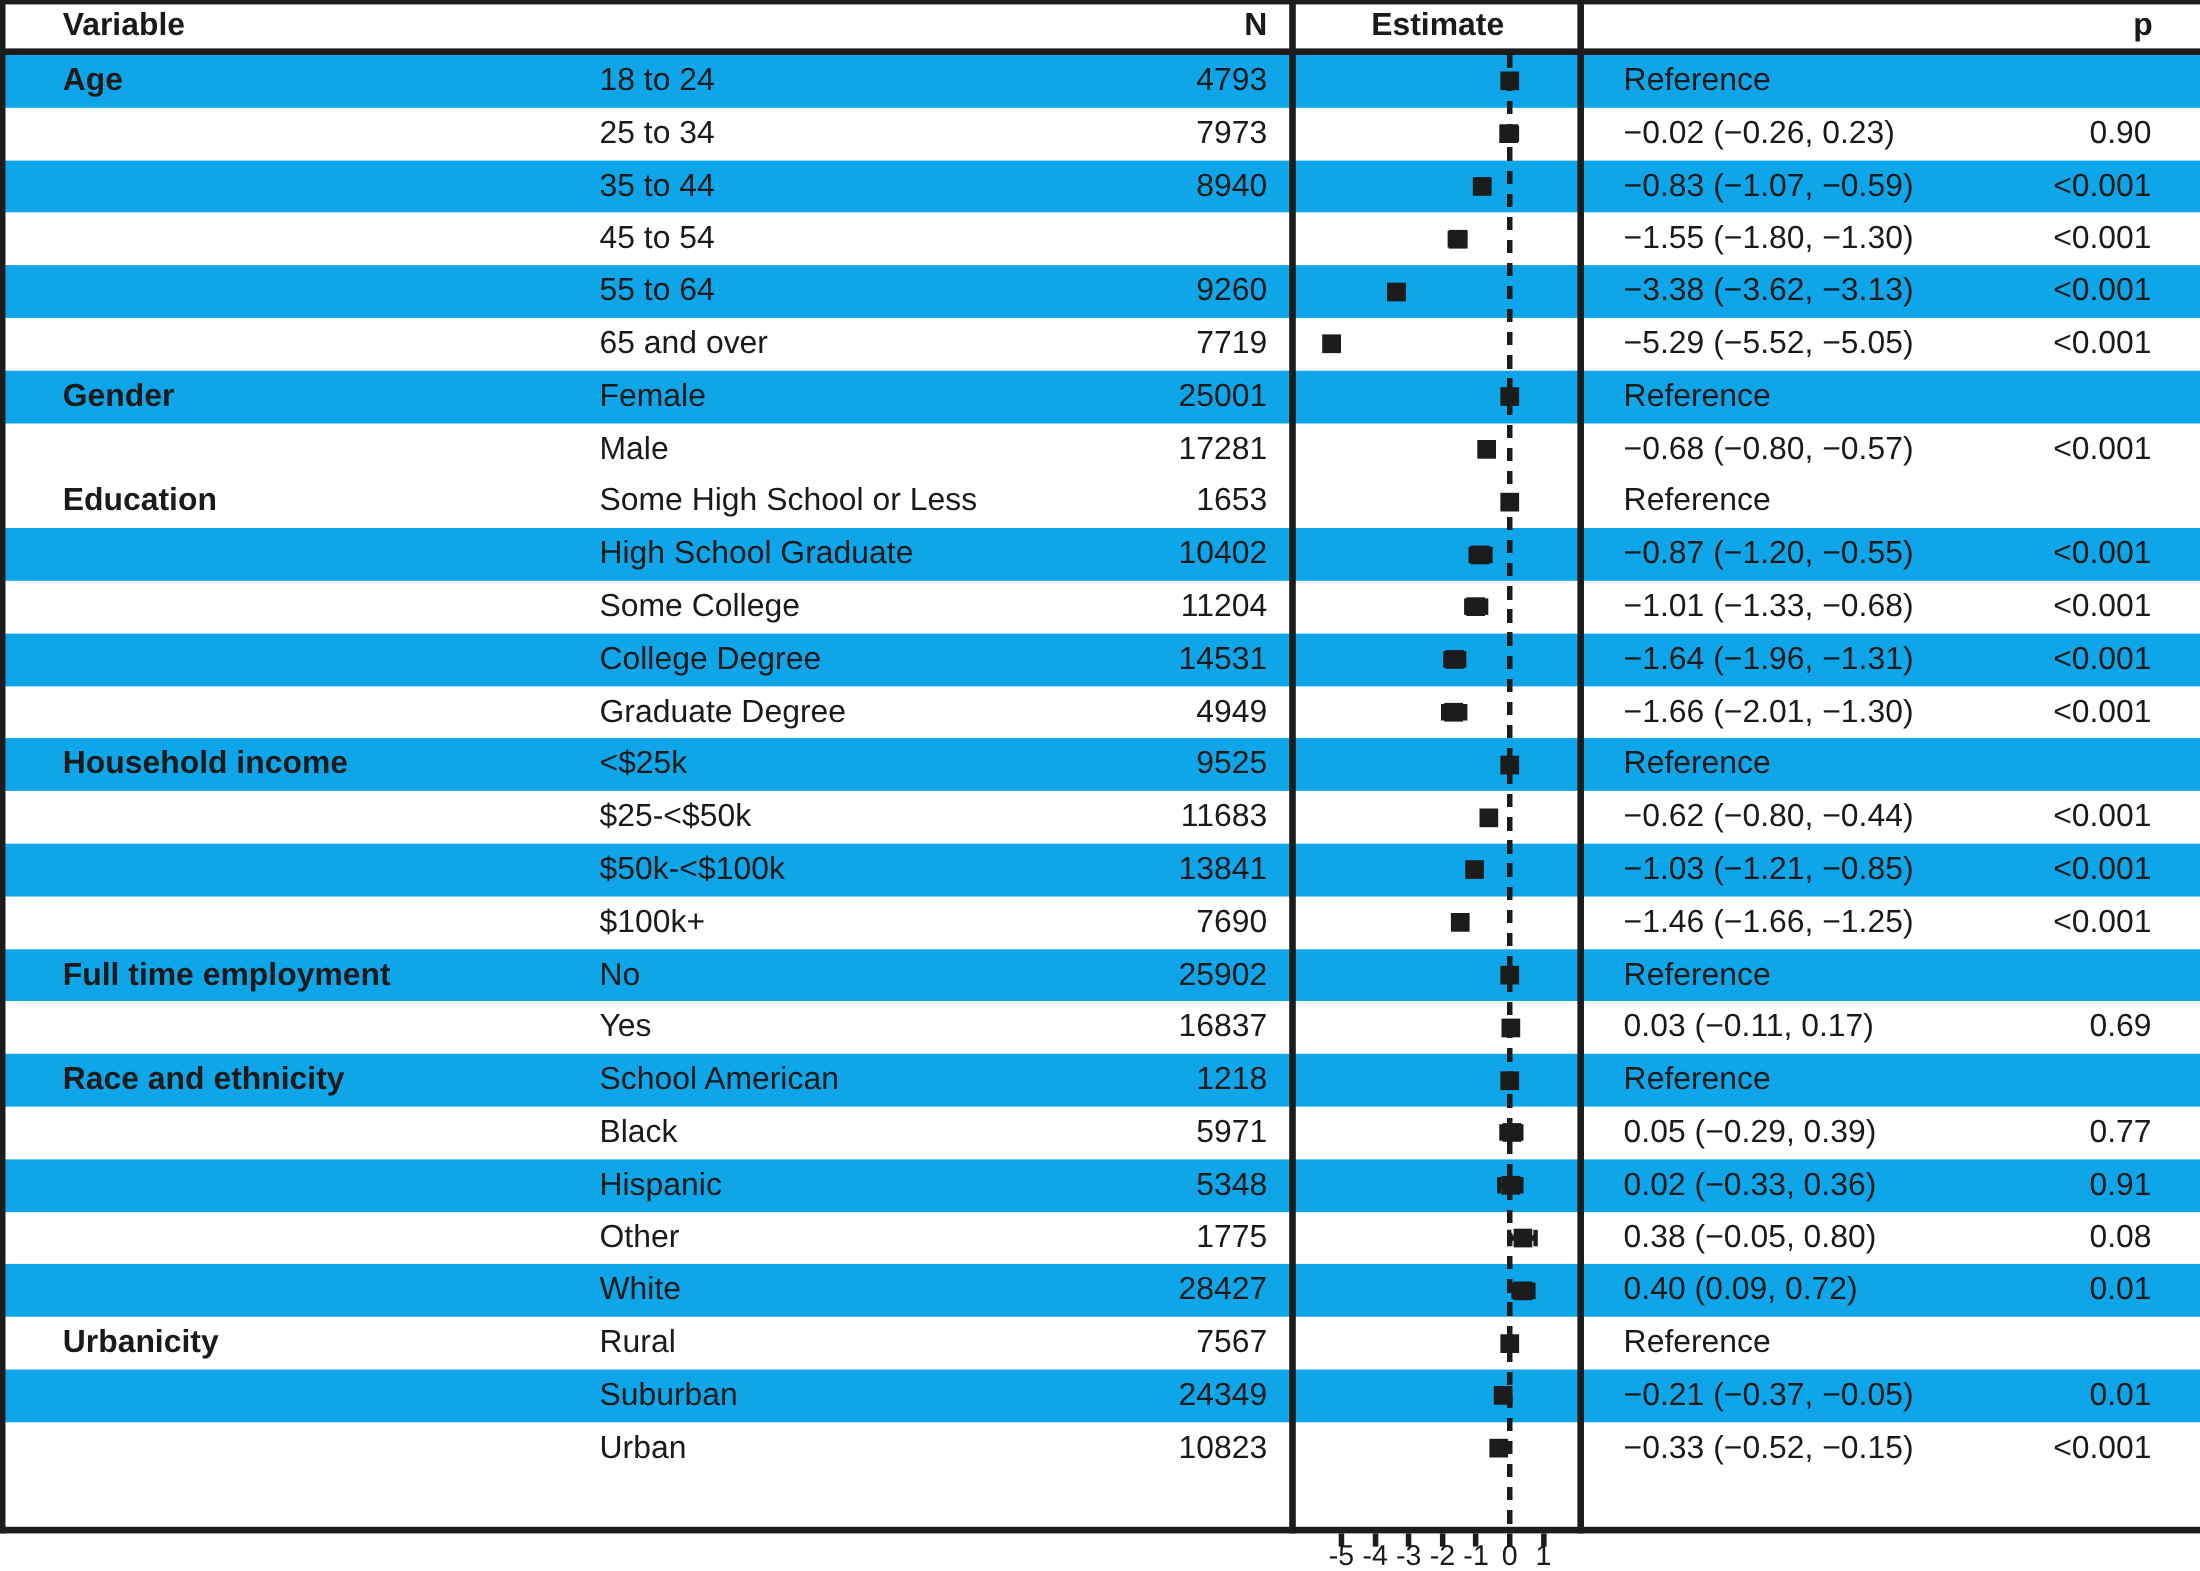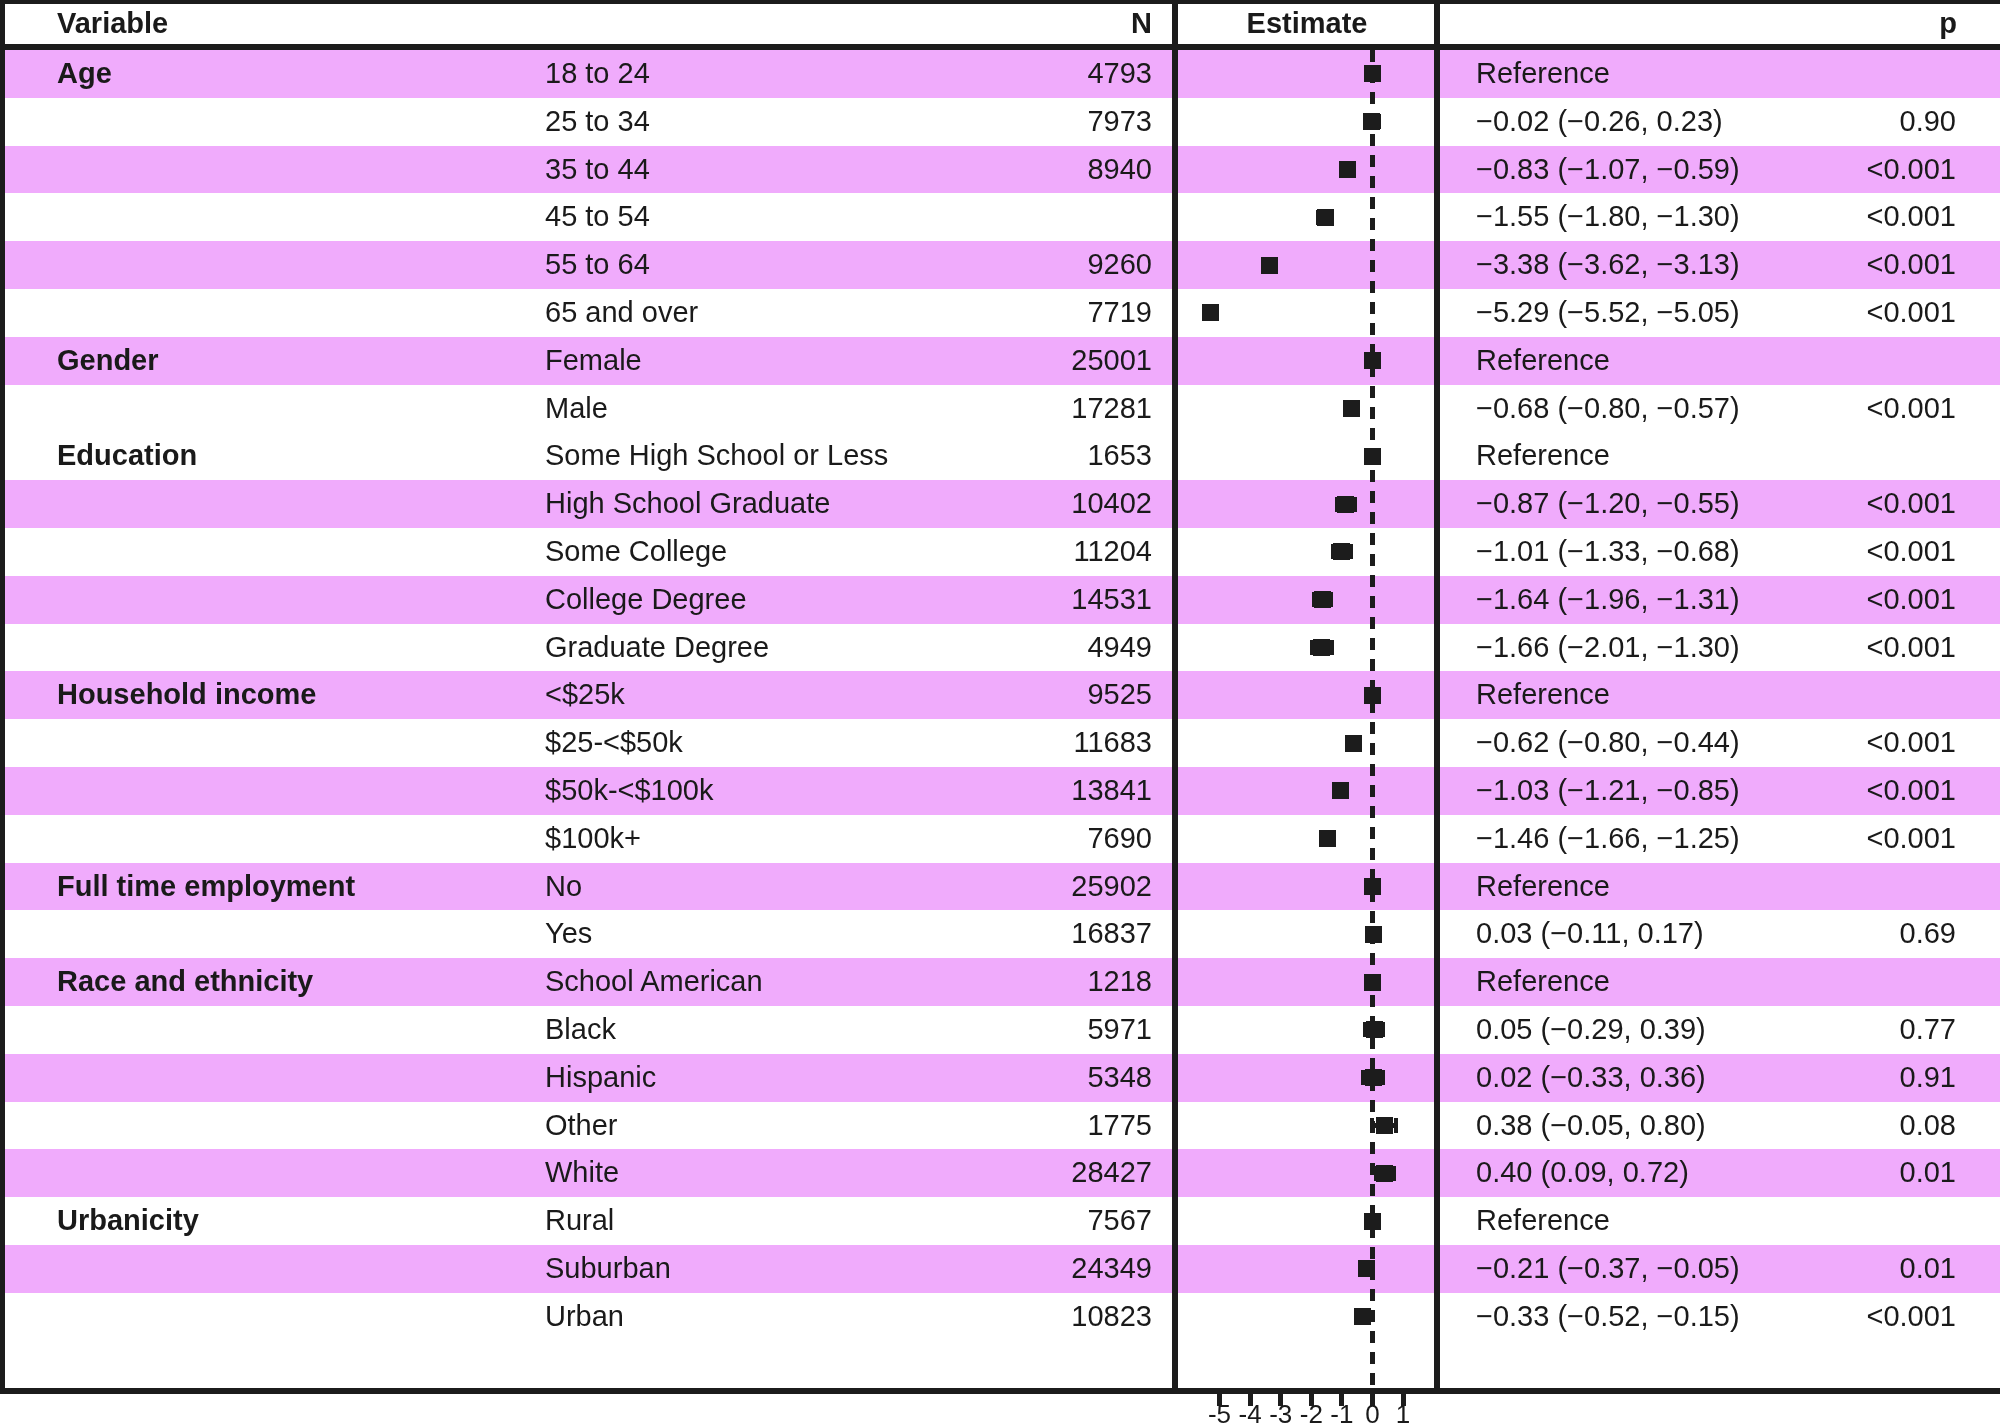--- a/index.html
+++ b/index.html
@@ -13,21 +13,21 @@
   }
   
   .hdr-cell{position:absolute;top:0;height:56px;line-height:46px;font-size:29px;font-weight:bold;white-space:nowrap;}
   .hdr-variable{left:57px;}
   .hdr-n{left:860px;width:292px;text-align:right;}
   .hdr-estimate{left:1177px;width:260px;text-align:center;}
   .hdr-p{left:1700px;width:257px;text-align:right;}
   
   .rows{position:absolute;left:0;top:50px;width:2000px;}
   .row{position:relative;width:2000px;height:47.8px;}
-  .row.alt{background:#f0abfc;}
+  .row.alt{background:#0ea5e9;}
   .cell{position:absolute;top:0;height:47.8px;line-height:47.8px;font-size:29px;white-space:nowrap;}
   .c-group{left:57px;font-weight:bold;}
   .c-level{left:545px;}
   .c-n{left:860px;width:292px;text-align:right;}
   .c-est-text{left:1476px;}
   .c-p{left:1700px;width:256px;text-align:right;}
   
   .ebar{position:absolute;height:5px;background:#1c1c1c;z-index:3;}
   .ecap{position:absolute;width:4px;height:15px;background:#1c1c1c;z-index:3;}
   .sq{position:absolute;width:17px;height:17px;background:#1c1c1c;z-index:3;}

